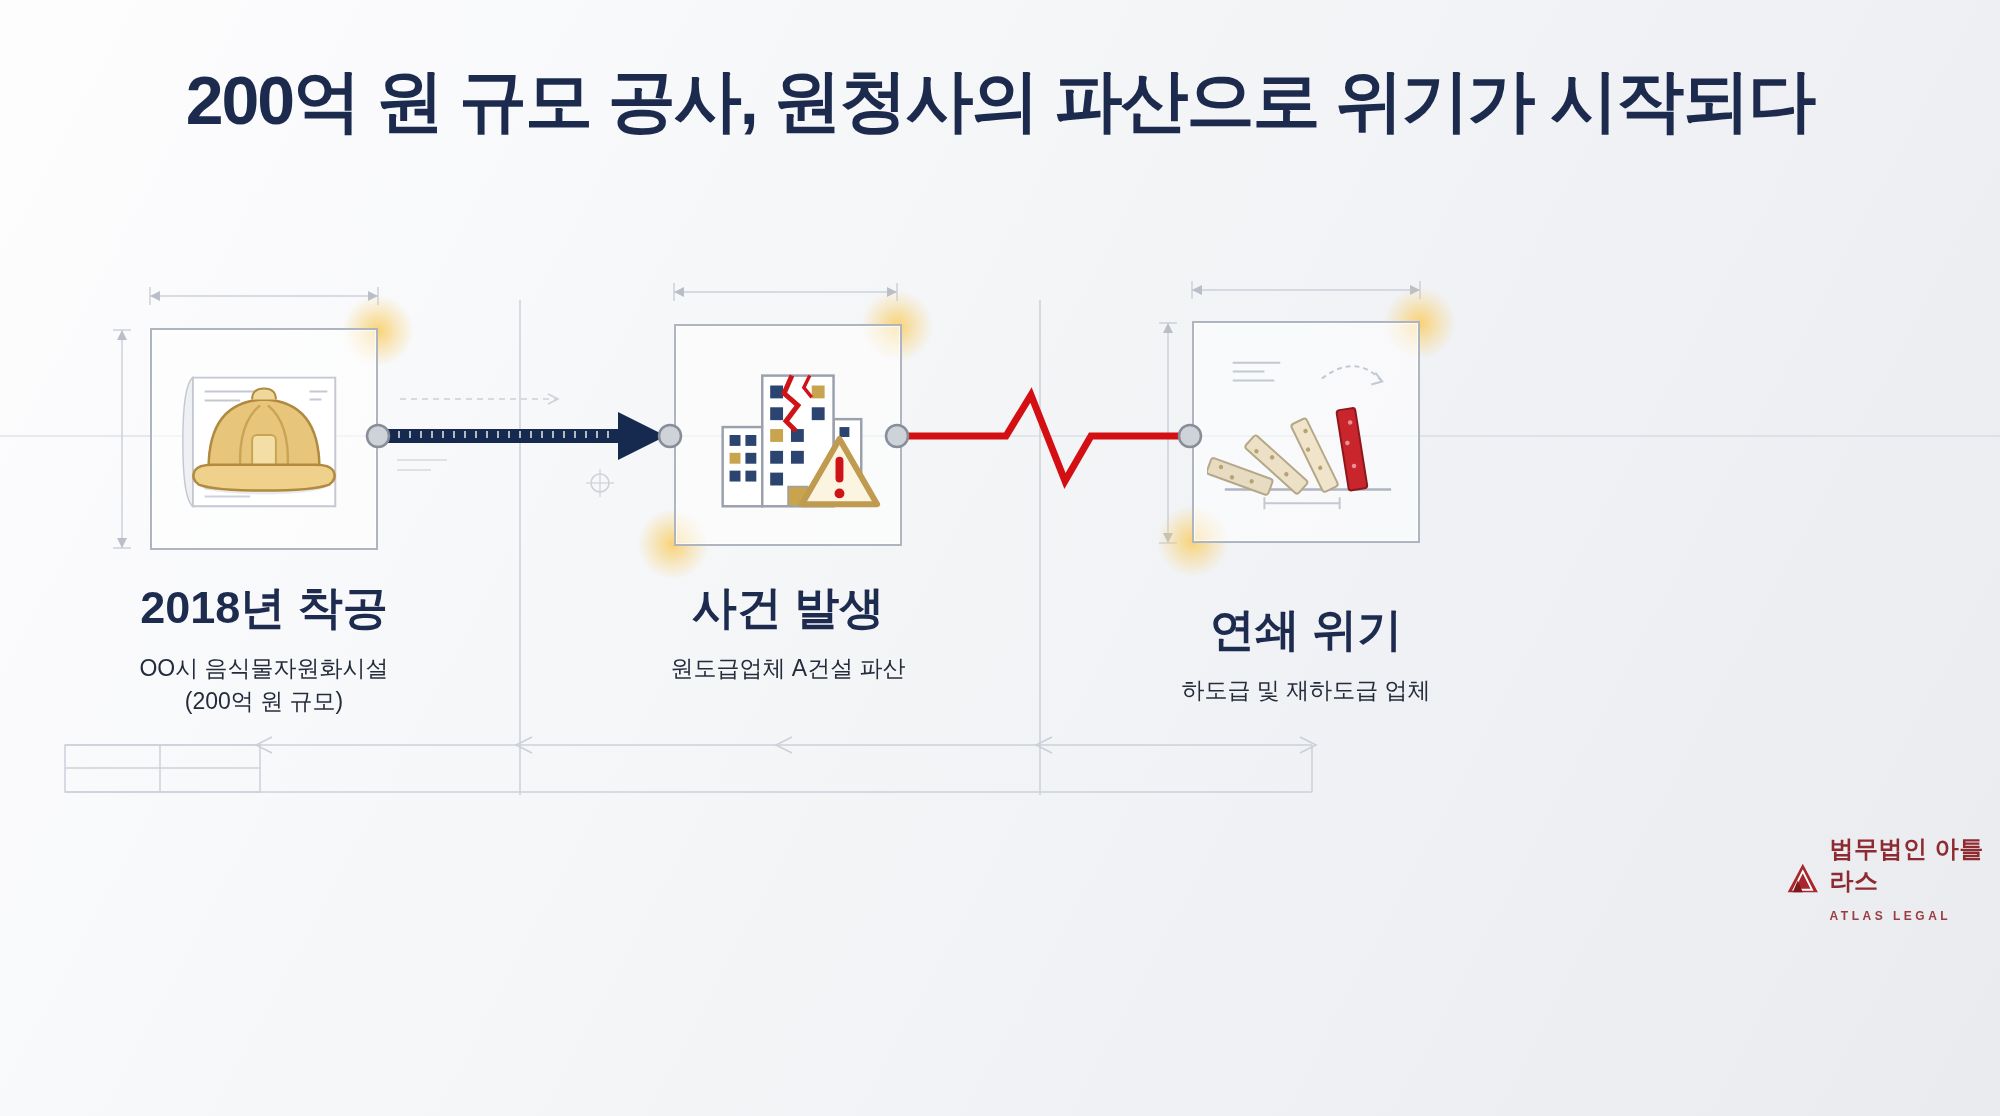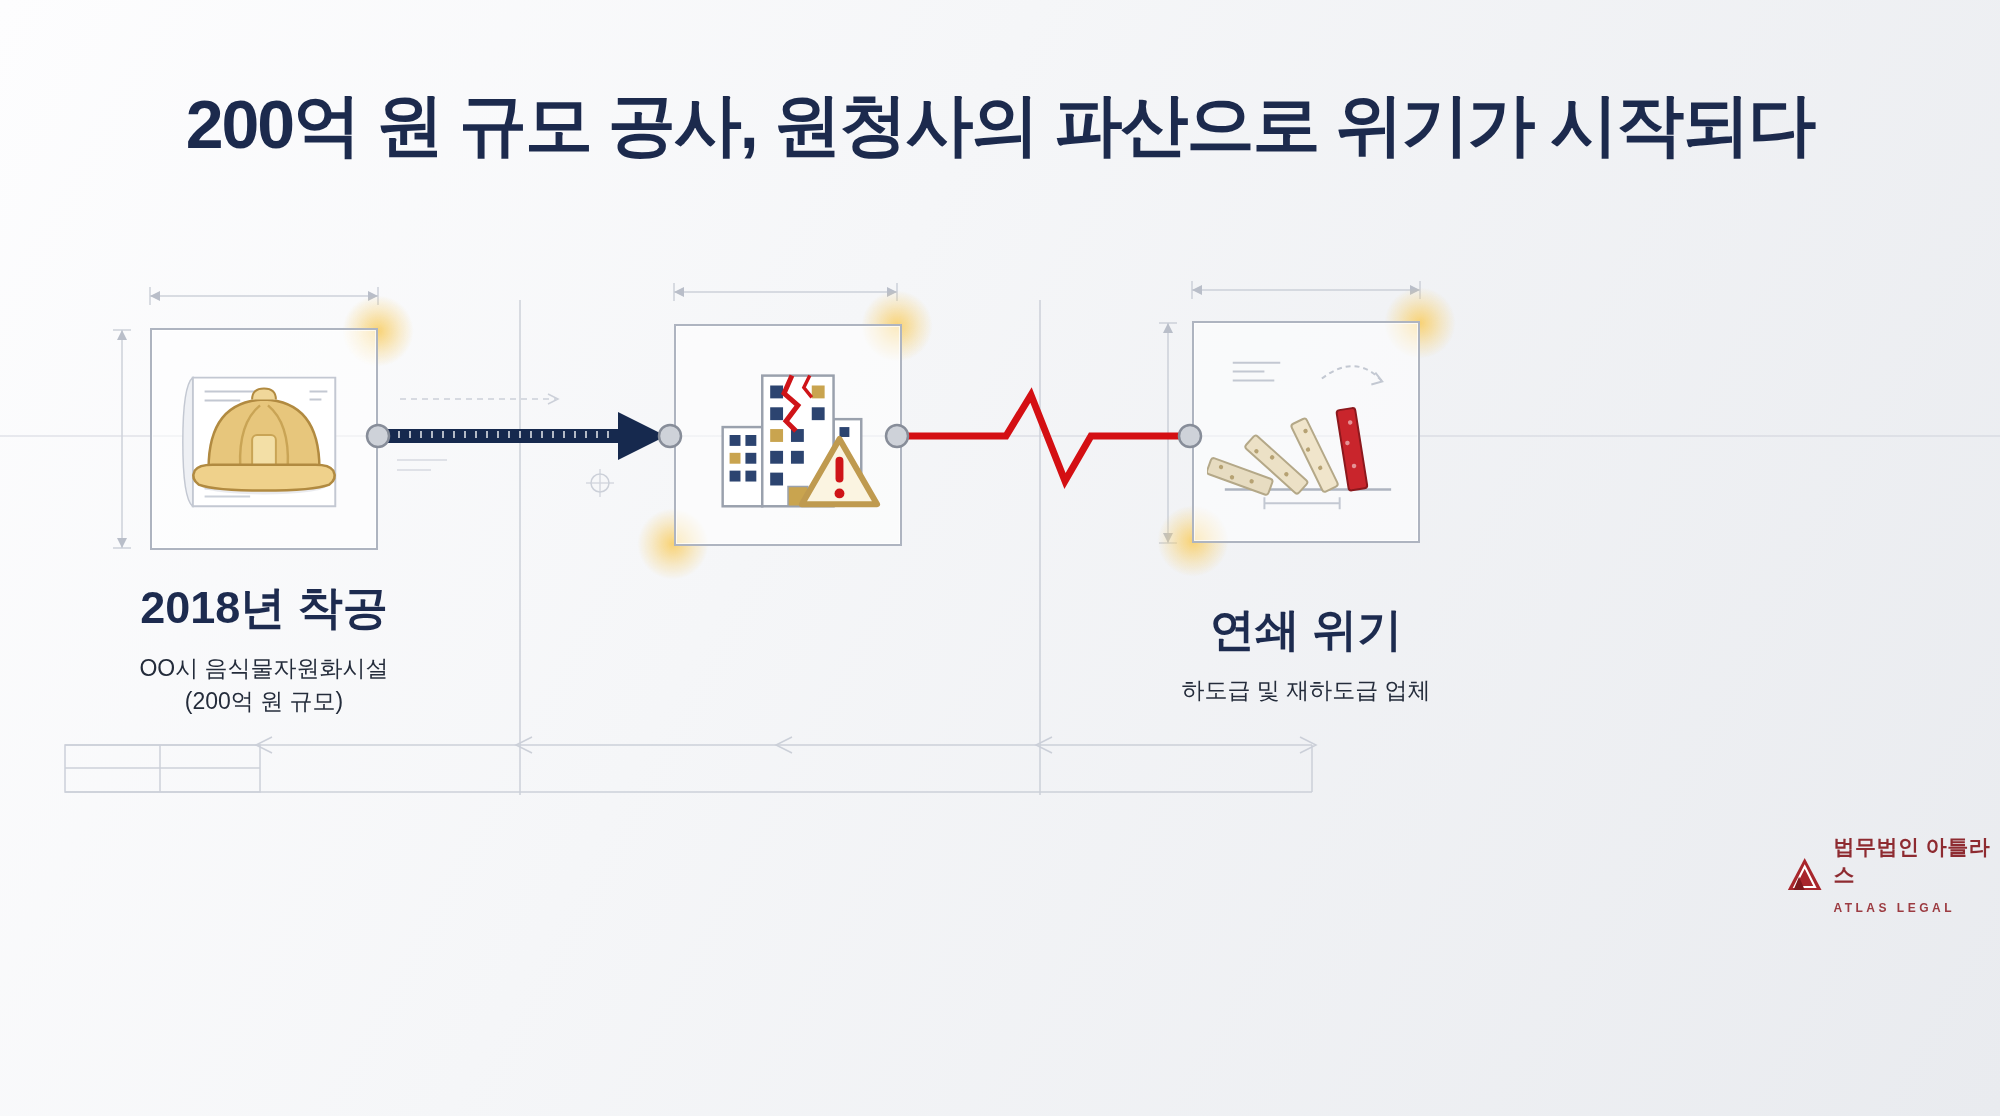--- a/index.html
+++ b/index.html
@@ -6,21 +6,21 @@
   html,body { width:2000px; height:1116px; overflow:hidden; }
   body { font-family:"Liberation Sans","DejaVu Sans",sans-serif; }
 
   .canvas {
     position:relative; width:2000px; height:1116px; overflow:hidden;
     background:linear-gradient(118deg,#fdfdfe 0%,#f5f6f8 40%,#e9ebef 100%);
   }
   .bg-svg, .connector-svg { position:absolute; left:0; top:0; width:2000px; height:1116px; }
 
   .title {
-    position:absolute; top:80px; left:0; width:100%; text-align:center;
+    position:absolute; top:56px; left:0; width:100%; text-align:center;
     font-size:68px; font-weight:800; color:#1c2a4d; letter-spacing:-2px;
   }
 
   .stage-box {
     position:absolute; width:228px; height:222px;
     border:2px solid #aeb4c0; background:rgba(255,255,255,0.55);
     display:flex; align-items:center; justify-content:center;
     box-shadow:inset 0 0 0 1px rgba(255,255,255,0.7);
   }
   #box-start    { left:150px;  top:328px; }
@@ -35,21 +35,21 @@
   .sub { font-size:23px; color:#242c3b; font-weight:400; line-height:1.45; }
 
   .glow {
     position:absolute; width:72px; height:72px; transform:translate(-50%,-50%);
     border-radius:50%; pointer-events:none;
     background:radial-gradient(circle, rgba(248,208,110,0.95) 0%, rgba(248,208,110,0.35) 42%, rgba(248,208,110,0) 70%);
   }
 
   .logo { position:absolute; top:833px; left:1786px; display:flex; align-items:center; gap:10px; }
   .logo-text { display:flex; flex-direction:column; align-items:flex-start; }
-  .logo-ko { font-size:21px; font-weight:700; color:#8e2b31; letter-spacing:0.5px; }
+  .logo-ko { font-size:24px; font-weight:700; color:#8e2b31; letter-spacing:0.5px; }
   .logo-en { font-size:12px; font-weight:700; color:#9c3b41; letter-spacing:3.5px; margin-top:12px; }
 </style>
 </head>
 <body>
 
 <div class="canvas">
 
   <svg class="bg-svg">
     <g stroke="#c4c9d3" stroke-width="1.5" fill="none" opacity="0.85">
 
@@ -216,20 +216,24 @@
       <circle cx="1190" cy="436" r="11"></circle>
     </g>
   </svg>
 
   <div class="labels" id="labels-start">
     <div class="heading">2018년 착공</div>
     <div class="sub">OO시 음식물자원화시설</div>
     <div class="sub">(200억 원 규모)</div>
   </div>
 
+  <div class="labels" id="labels-incident">
+    <div class="heading">사건 발생</div>
+    <div class="sub">원도급업체 A건설 파산</div>
+  </div>
 
   <div class="labels" id="labels-chain">
     <div class="heading">연쇄 위기</div>
     <div class="sub">하도급 및 재하도급 업체</div>
   </div>
 
   <div class="logo">
     <svg width="40" height="38" viewBox="0 0 40 38">
       <polygon points="20,2 38,36 2,36" fill="#a8262c"></polygon>
       <polygon points="20,11 31,33 9,33" fill="none" stroke="#ffffff" stroke-width="2.2"></polygon>

